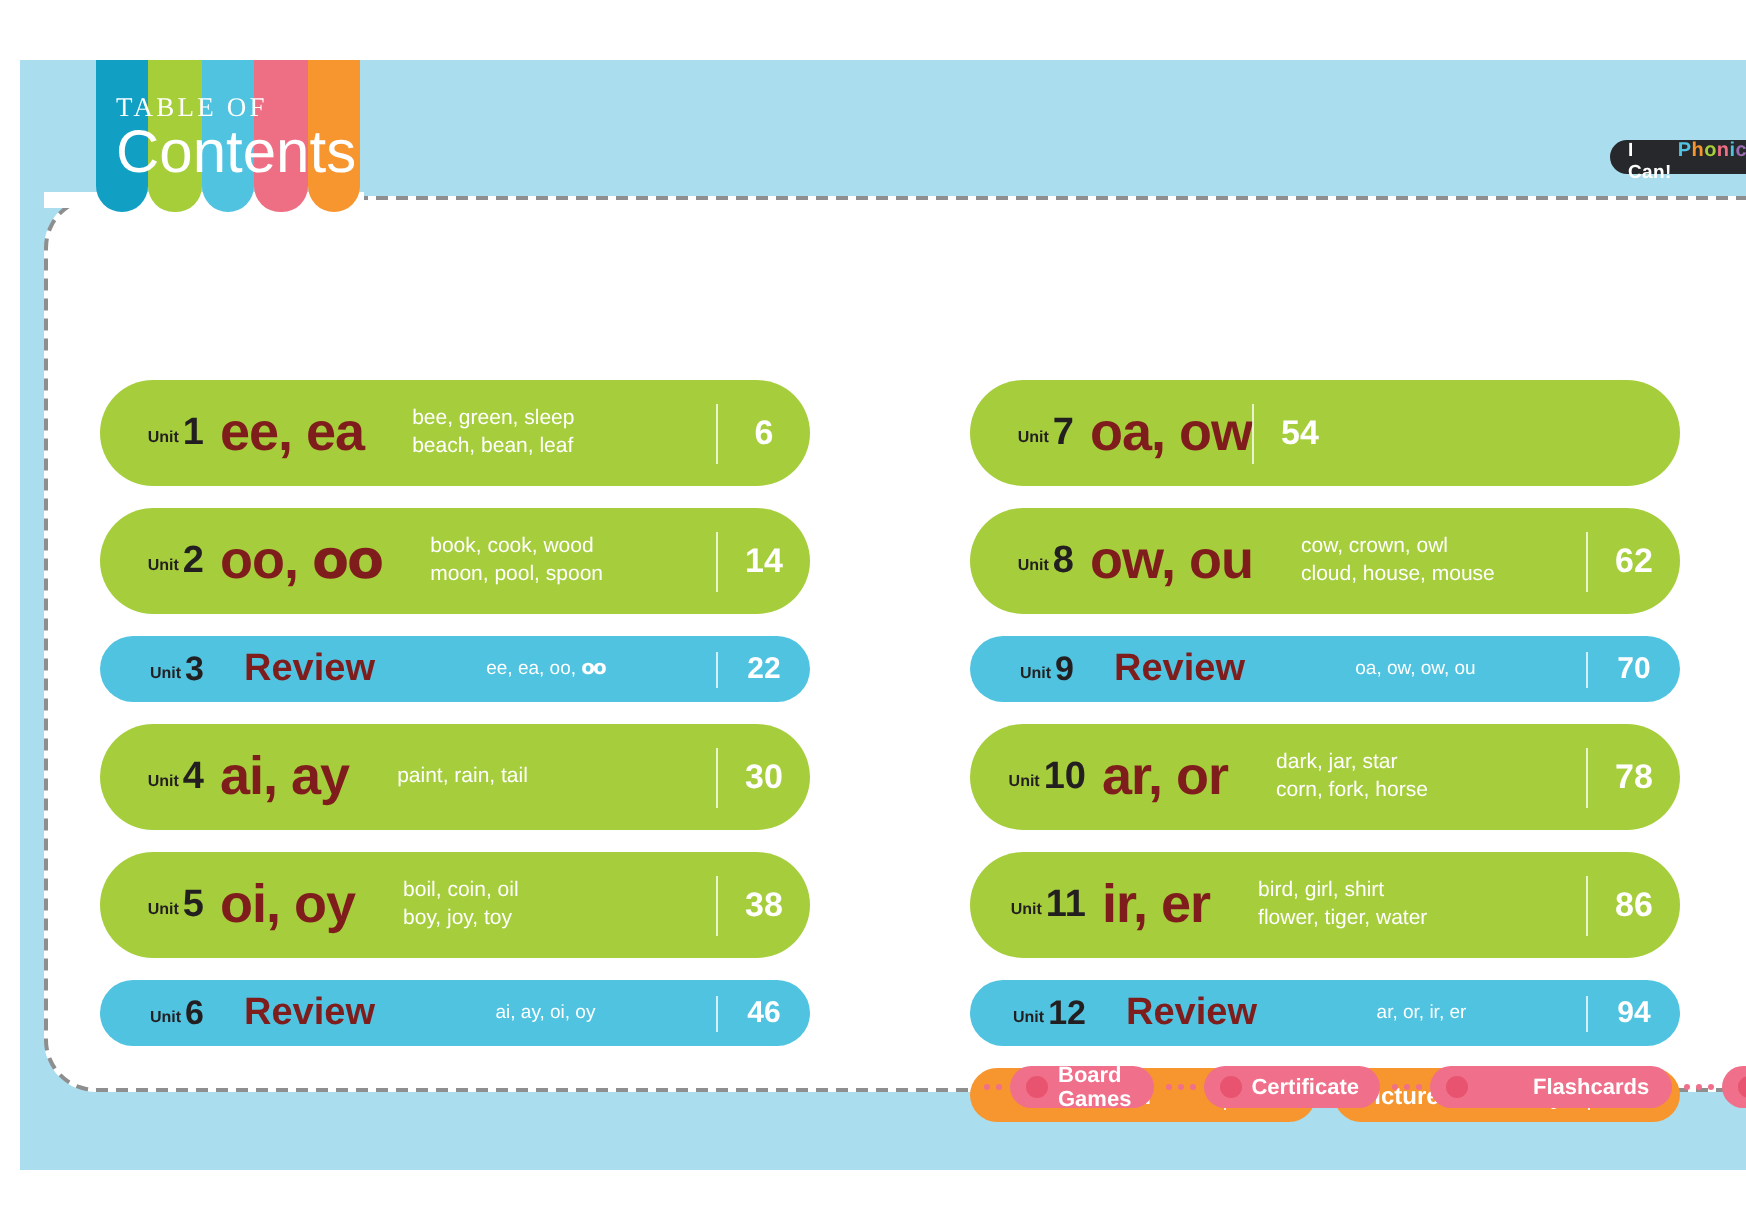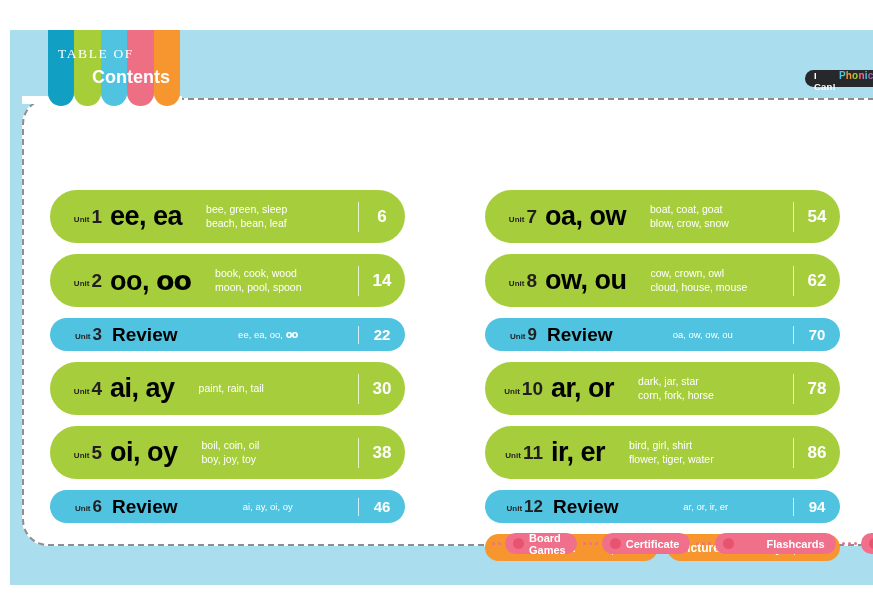--- a/index.html
+++ b/index.html
@@ -15,22 +15,22 @@
          border-top-left-radius:26px;border-bottom-left-radius:26px;box-sizing:border-box;}
   .panel-top-strip{position:absolute;left:22px;top:96px;width:160px;height:8px;background:#ffffff;}
 
   
   .strips{position:absolute;left:48px;top:30px;width:132px;height:76px;display:flex;gap:0;}
   .strip{width:26.4px;height:76px;border-bottom-left-radius:13px;border-bottom-right-radius:13px;}
   .header-title{position:absolute;left:58px;top:46px;width:140px;color:#ffffff;z-index:5;
                 pointer-events:none;}
   .hdr-small{font-size:13.5px;letter-spacing:1.6px;font-weight:400;line-height:16px;
              font-family:Liberation Serif, serif;}
-  .hdr-big{font-size:18px;font-weight:bold;line-height:28px;margin-top:1px;
-           font-family:"Liberation Sans",sans-serif;margin-left:34px;}
+  .hdr-big{font-size:30px;font-weight:normal;line-height:28px;margin-top:1px;
+           font-family:"Liberation Sans",sans-serif;}
 
   
   .logo{position:absolute;left:805px;top:70px;height:17px;background:#26282b;border-radius:9px;
         display:flex;align-items:flex-start;padding:0 9px;z-index:6;}
   .logo .ican{color:#ffffff;font-size:9.5px;font-weight:bold;font-family:"Liberation Sans",sans-serif;
                letter-spacing:0.2px;margin-right:3px;}
   .logo .ph{font-size:10px;font-weight:bold;font-family:"Liberation Sans",sans-serif;letter-spacing:0.2px;}
 
   
   .col{position:absolute;top:190px;width:355px;}
@@ -42,23 +42,23 @@
   .row.big{height:53px;border-radius:27px;margin-bottom:11px;}
   .row.review{height:33px;border-radius:17px;margin-bottom:11px;}
   .row .unitbox{width:52px;display:flex;align-items:baseline;justify-content:flex-end;
                 padding-left:12px;box-sizing:border-box;flex:0 0 auto;}
   .row.wide-unit .unitbox{width:58px;}
   .unit-word{font-size:8px;color:#231f20;font-weight:bold;letter-spacing:0px;
              font-family:"Liberation Sans",sans-serif;position:relative;top:-1px;}
   .unit-num{font-size:19px;color:#231f20;font-weight:bold;margin-left:2px;
             font-family:"Liberation Sans",sans-serif;}
   .row.review .unit-num{font-size:17px;}
-  .title{color:#000000;font-weight:bold;font-family:"Liberation Sans",sans-serif;flex:0 0 auto;}
+  .title{color:#7f1d1d;font-weight:bold;font-family:"Liberation Sans",sans-serif;flex:0 0 auto;}
   .row.big .title{font-size:27px;margin-left:8px;letter-spacing:-0.5px;}
-  .row.review .title{font-size:19px;margin-left:10px;}
+  .row.review .title{font-size:19px;margin-left:20px;}
   .oo-bold{font-family:"DejaVu Sans",sans-serif;font-weight:bold;letter-spacing:-1px;}
   .words{flex:1 1 auto;color:#ffffff;font-size:10.5px;line-height:13.5px;
          font-family:"Liberation Sans",sans-serif;text-align:left;padding-left:10px;}
   .row.big .words{padding-left:24px;}
   .row.review .words{font-size:9.5px;text-align:center;padding-left:0;}
   .sep{width:1px;height:30px;background:rgba(255,255,255,.75);flex:0 0 auto;margin-right:0px;}
   .row.review .sep{height:18px;}
   .pagenum{width:46px;text-align:center;color:#ffffff;font-weight:bold;font-size:17px;
            flex:0 0 auto;font-family:"Liberation Sans",sans-serif;}
   .row.review .pagenum{font-size:15px;}
@@ -184,24 +184,20 @@
       </div>
     </div>
 
   <div class="col col-right" id="col-right">
       <div class="row big" style="background: rgb(166, 206, 60);">
         <div class="unitbox">
           <span class="unit-word">Unit</span>
           <span class="unit-num">7</span>
         </div>
         <div class="title">oa, ow</div>
-        <div class="words">
-          <div>boat, coat, goat</div>
-          <div>blow, crow, snow</div>
-        </div>
         <div class="sep"></div>
         <div class="pagenum">54</div>
       </div>
       <div class="row big" style="background: rgb(166, 206, 60);">
         <div class="unitbox">
           <span class="unit-word">Unit</span>
           <span class="unit-num">8</span>
         </div>
         <div class="title">ow, ou</div>
         <div class="words">

